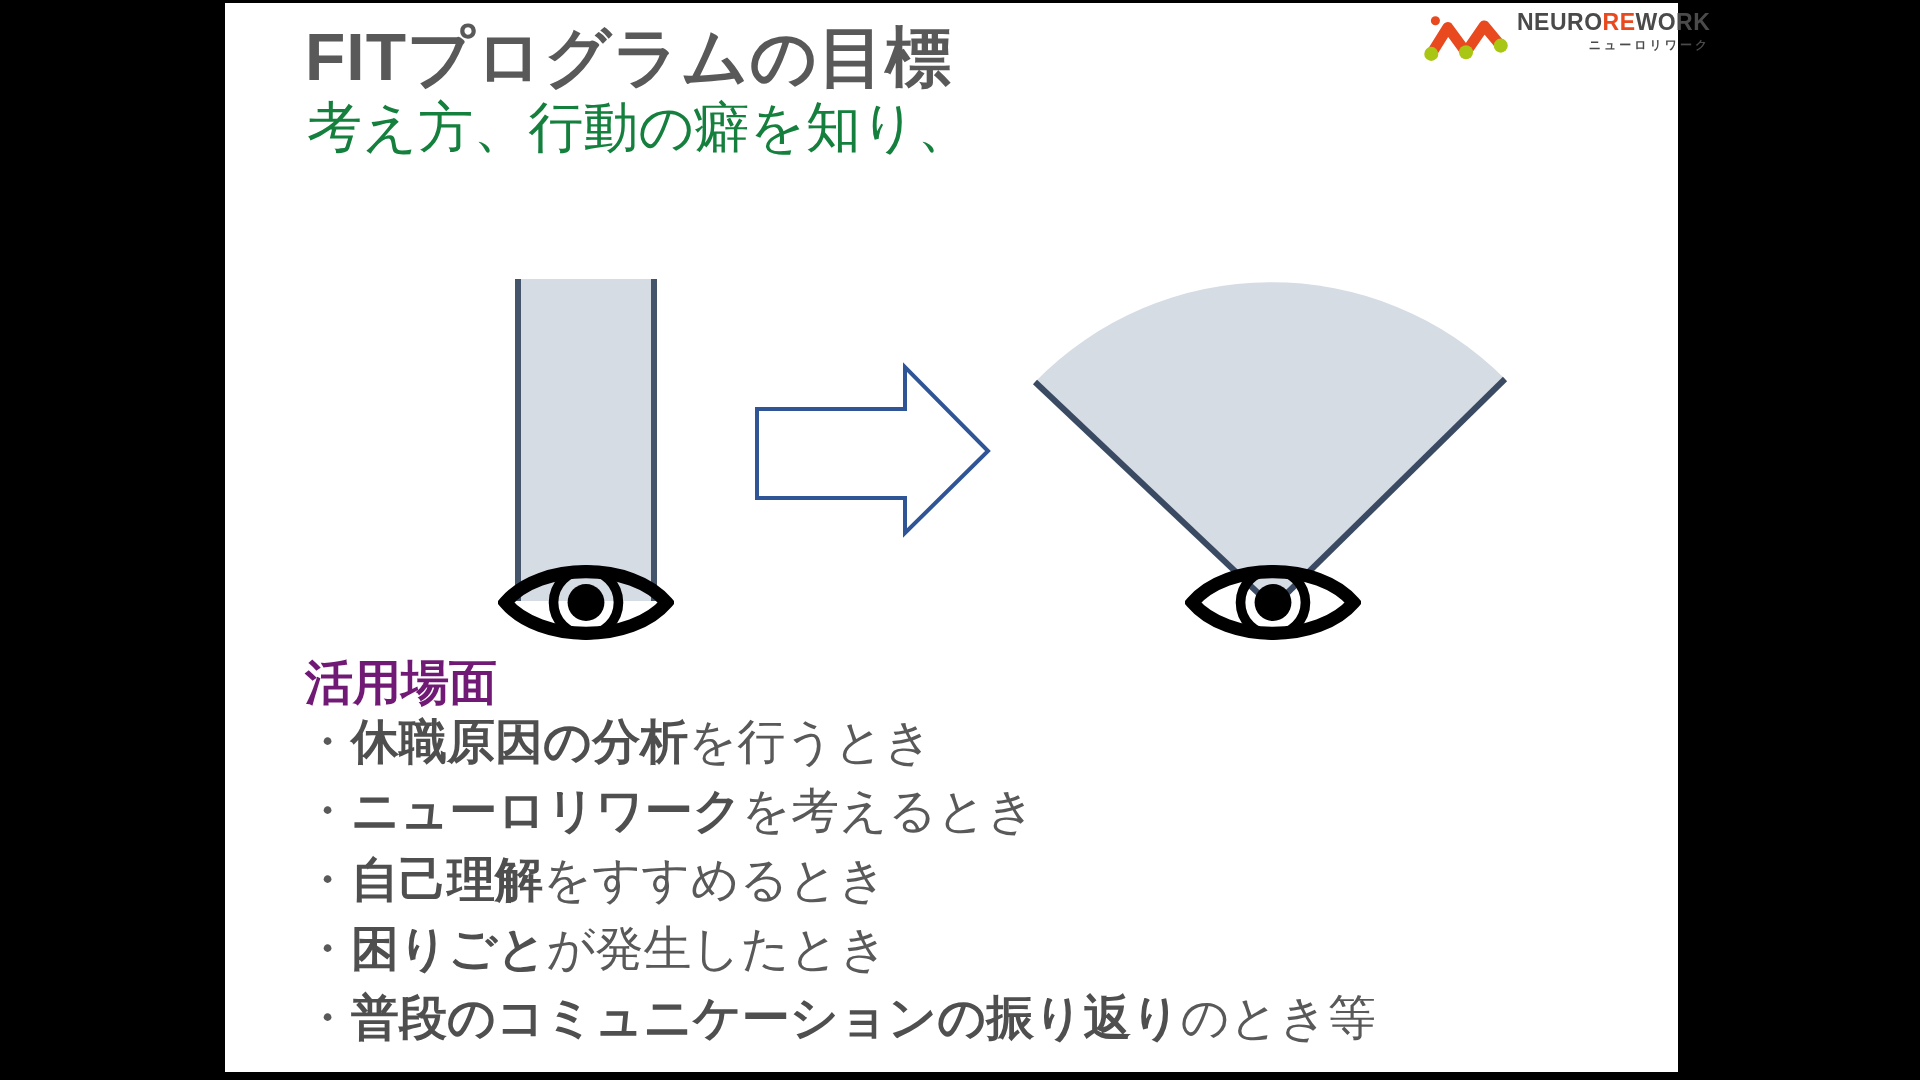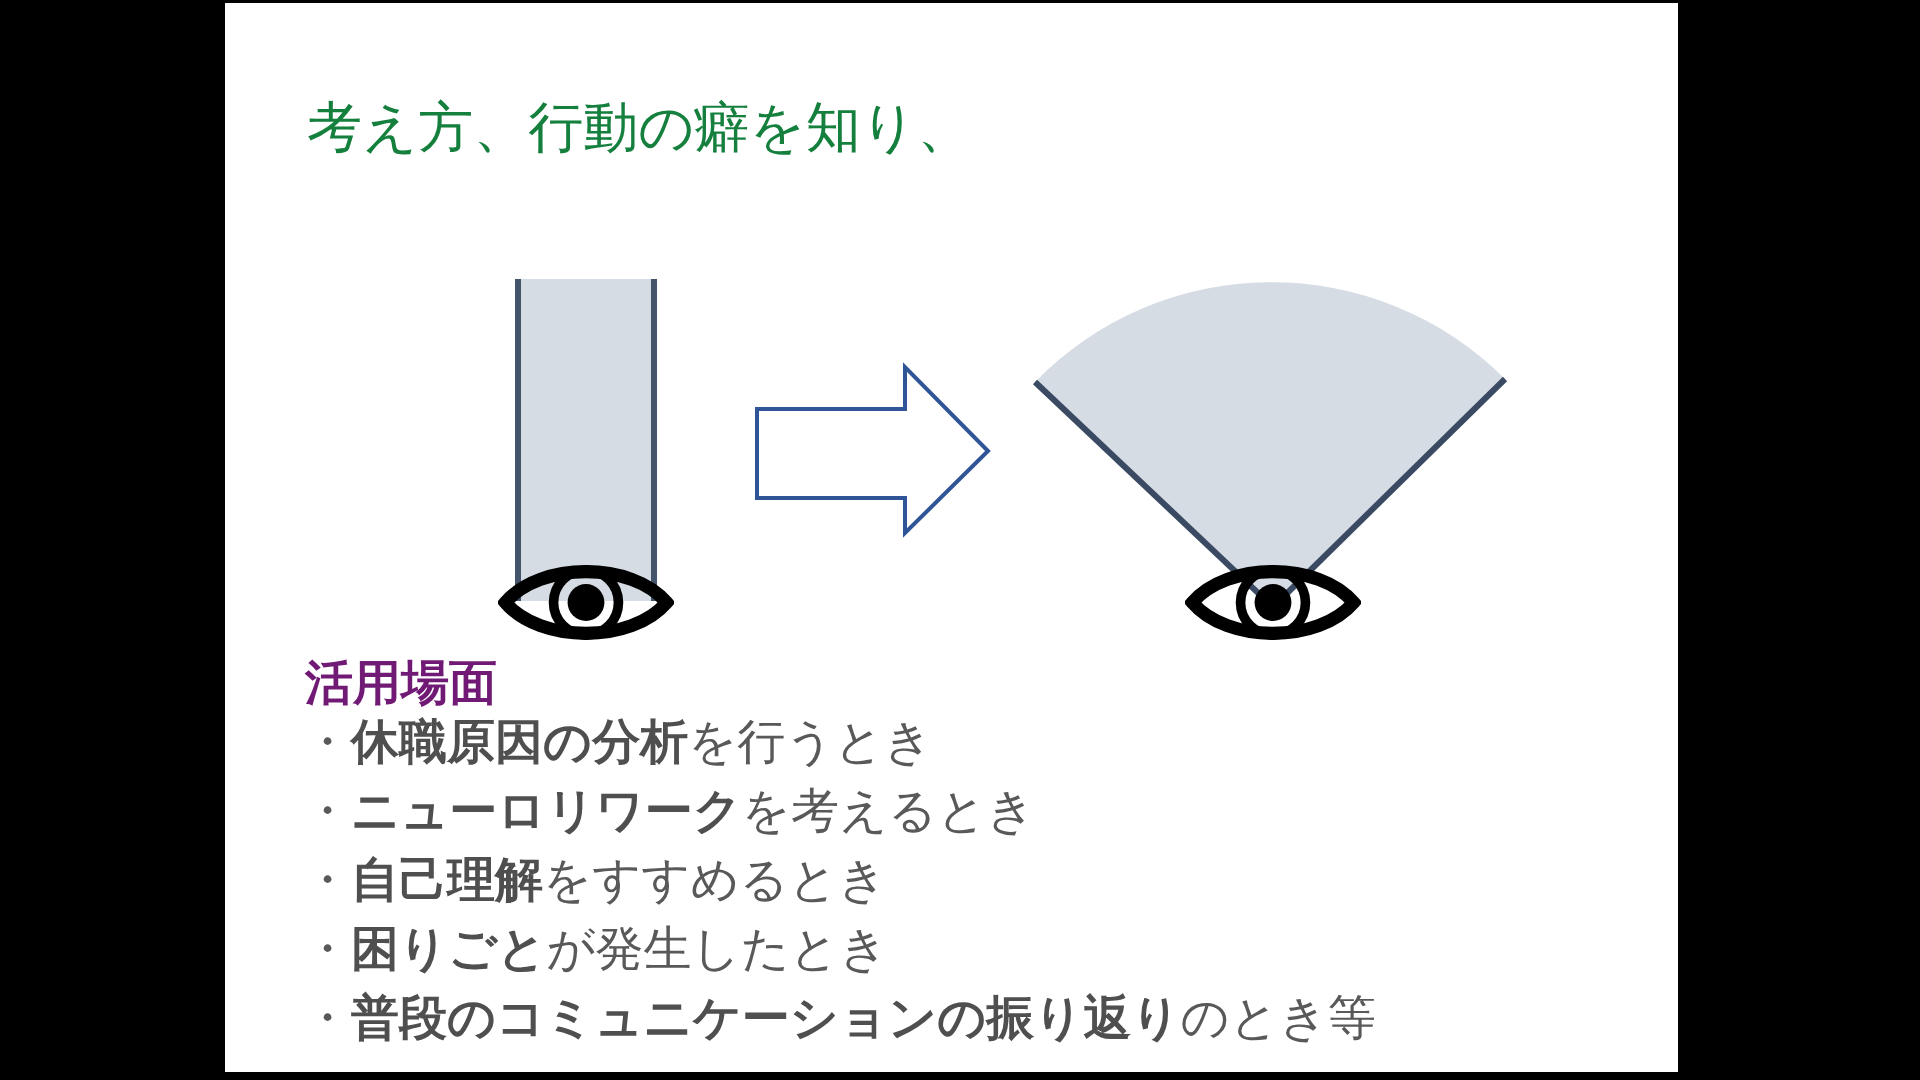--- a/index.html
+++ b/index.html
@@ -27,21 +27,35 @@
   .logo-text{display:flex;flex-direction:column;align-items:flex-end;}
   .logo-name{font-size:23px;font-weight:800;color:#4a4a4a;letter-spacing:0.5px;line-height:26px;}
   .logo-name .re{color:#e8491f;}
   .logo-sub{font-size:12px;font-weight:700;color:#4a4a4a;letter-spacing:3px;margin-top:2px;}
 </style>
 </head>
 <body>
 
 <div class="slide">
 
+  <div class="abs title">FITプログラムの目標</div>
 
+  <div class="abs logo">
+    <svg class="logo-icon" viewBox="0 0 104 60">
+      <path d="M10,48 L30,16 L52,46 L74,14 L94,38" fill="none" stroke="#e8491f" stroke-width="13" stroke-linecap="round" stroke-linejoin="round"></path>
+      <circle cx="10" cy="48" r="8.5" fill="#a9c614"></circle>
+      <circle cx="52" cy="46" r="8.5" fill="#a9c614"></circle>
+      <circle cx="94" cy="38" r="8.5" fill="#a9c614"></circle>
+      <circle cx="15" cy="8" r="5.5" fill="#e8491f"></circle>
+    </svg>
+    <div class="logo-text">
+      <div class="logo-name"><span>NEURO</span><span class="re">RE</span><span>WORK</span></div>
+      <div class="logo-sub">ニューロリワーク</div>
+    </div>
+  </div>
 
   <div class="abs subtitle sub1">考え方、行動の癖を知り、</div>
 
   <div class="abs column-shape"></div>
 
   <svg class="abs eye eye-left" viewBox="0 0 200 122">
     <path d="M8,61 C48,14 152,14 192,61 C152,108 48,108 8,61 Z" fill="none" stroke="#000000" stroke-width="15"></path>
     <circle cx="100" cy="61" r="37" fill="none" stroke="#000000" stroke-width="11"></circle>
     <circle cx="100" cy="61" r="21" fill="#000000"></circle>
   </svg>

